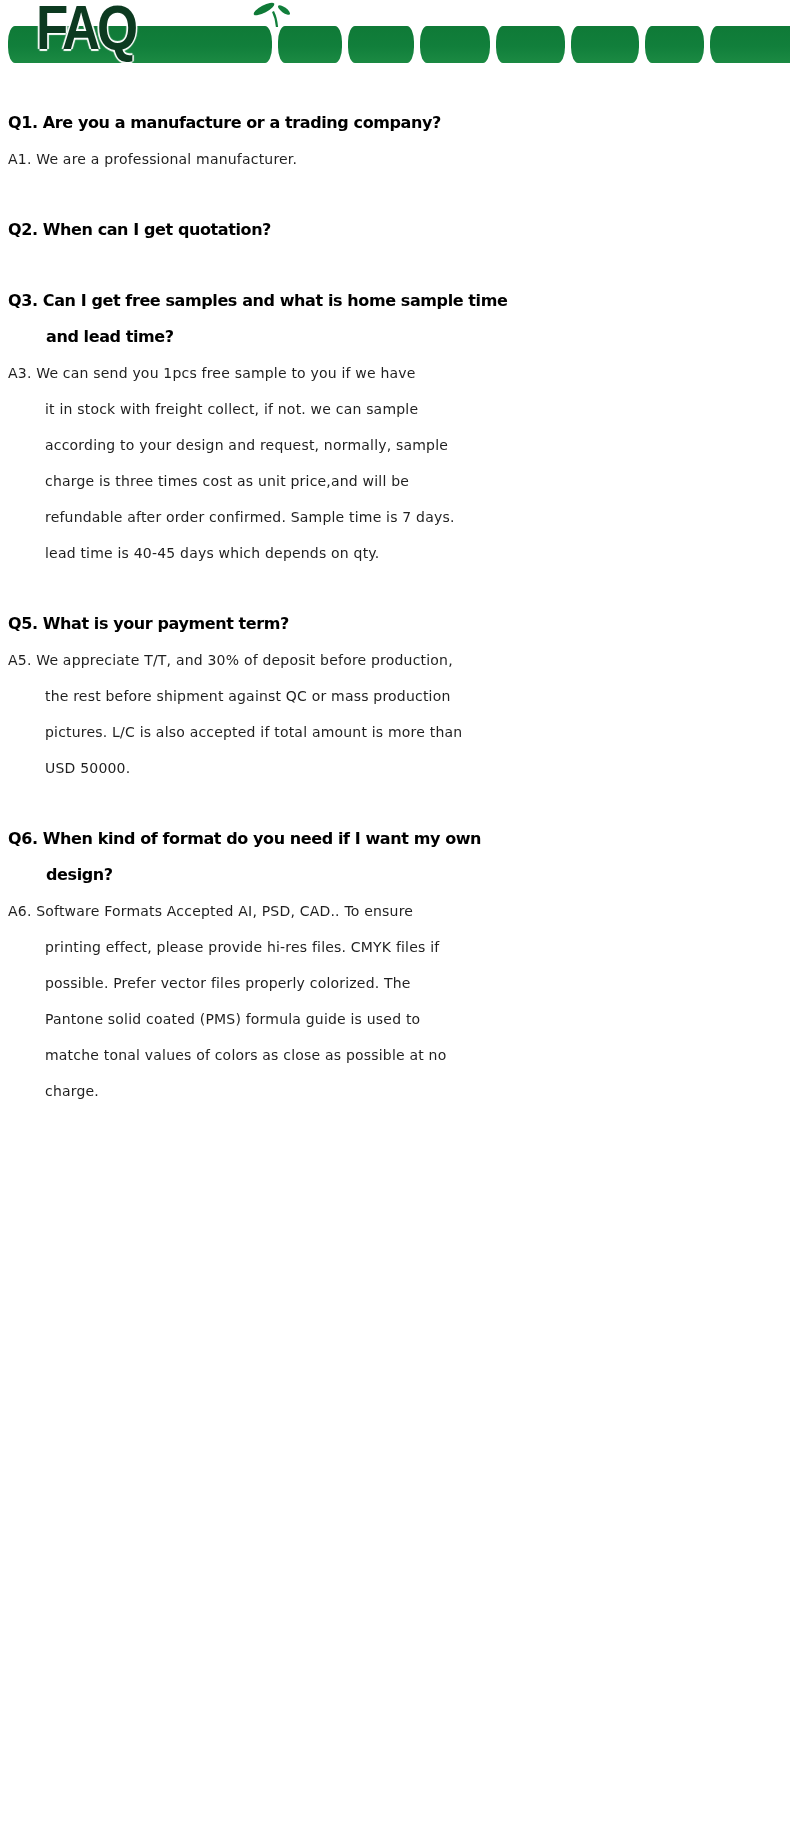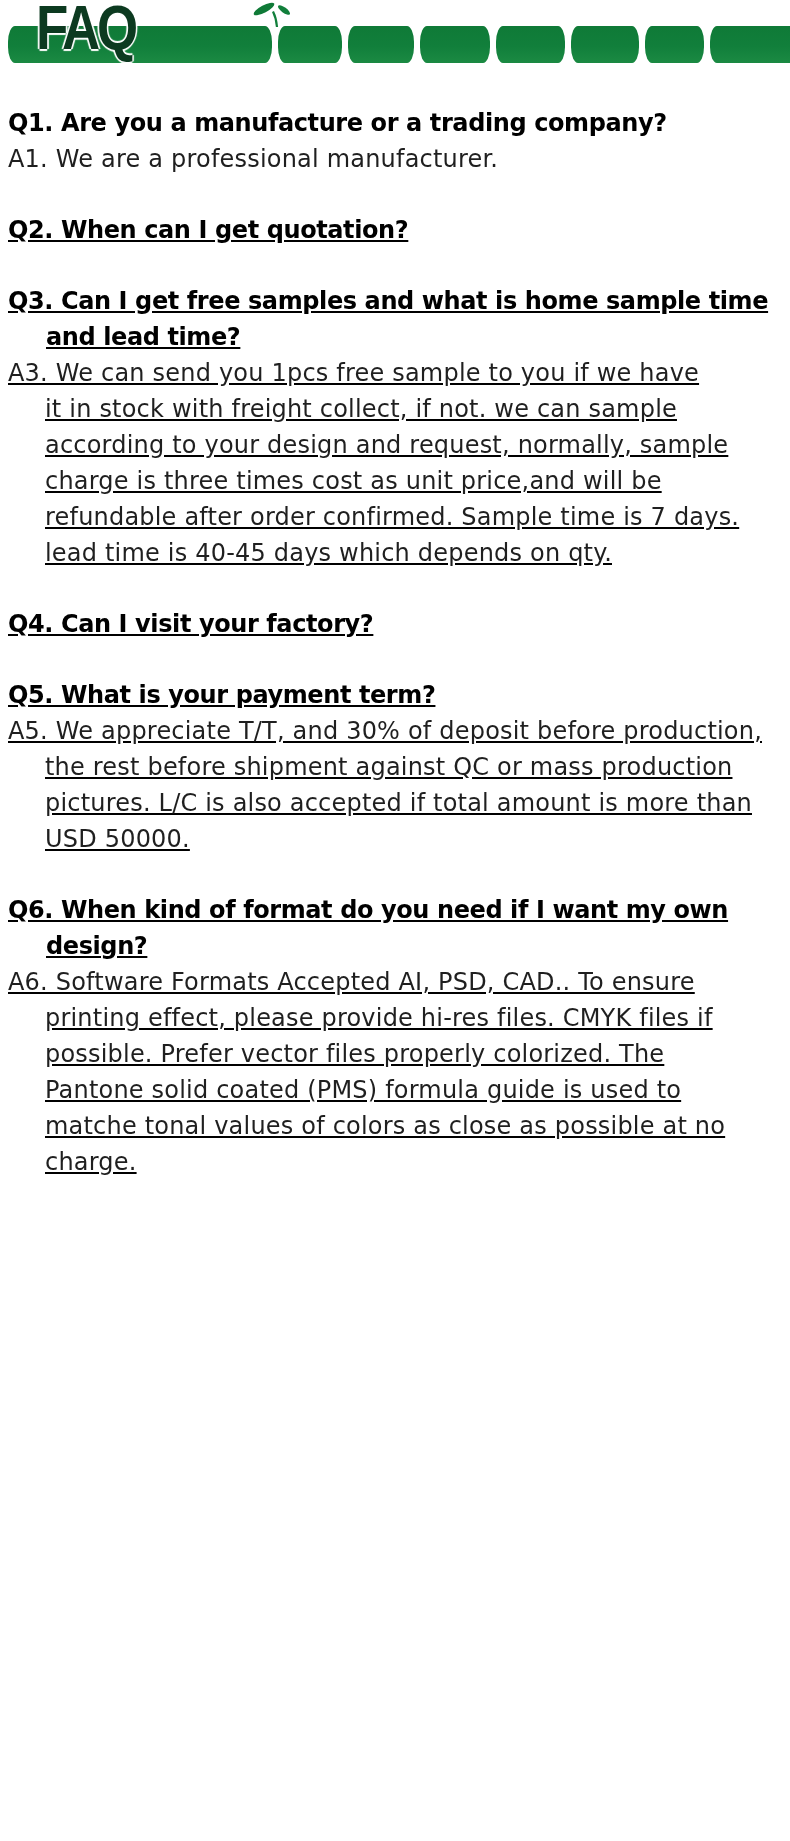--- a/index.html
+++ b/index.html
@@ -48,36 +48,36 @@
     transform: scaleX(0.84);
     transform-origin: left top;
     color: #0c3a20;
     text-shadow: -2px 0 1px #ffffff, 2px 0 1px #ffffff,
                   0 -2px 1px #ffffff, 0 2px 1px #ffffff;
     white-space: nowrap;
   }
 
   
   .content { padding: 42px 12px 0 8px; }
-  .qa + .qa { margin-top: 35px; text-decoration: underline; }
+  .qa + .qa { margin-top: 35px; }
   .q {
     margin: 0;
     font-family: "DejaVu Sans", sans-serif;
-    font-size: 24px;
+    font-size: 16px;
     font-weight: bold;
     letter-spacing: -0.4px;
     color: #000000;
     line-height: 36px;
     white-space: pre-line;
     padding-left: 38px;
     text-indent: -38px;
   }
   .a {
     margin: 0;
-    font-size: 24px;
+    font-size: 14px;
     font-weight: normal;
     color: #1f1f1f;
     line-height: 36px;
     letter-spacing: 0.2px;
     white-space: pre-line;
     padding-left: 37px;
     text-indent: -37px;
   }
 </style>
 </head>
@@ -120,21 +120,20 @@
 and lead time?</h2>
       <p class="a">A3. We can send you 1pcs free sample to you if we have
 it in stock with freight collect, if not. we can sample
 according to your design and request, normally, sample
 charge is three times cost as unit price,and will be
 refundable after order confirmed. Sample time is 7 days.
 lead time is 40-45 days which depends on qty.</p>
     </section>
 
     <section class="qa">
-      <h2 class="q">Q4. Can I visit your factory?</h2>
     </section>
 
     <section class="qa">
       <h2 class="q">Q5. What is your payment term?</h2>
       <p class="a">A5. We appreciate T/T, and 30% of deposit before production,
 the rest before shipment against QC or mass production
 pictures. L/C is also accepted if total amount is more than
 USD 50000.</p>
     </section>
 

